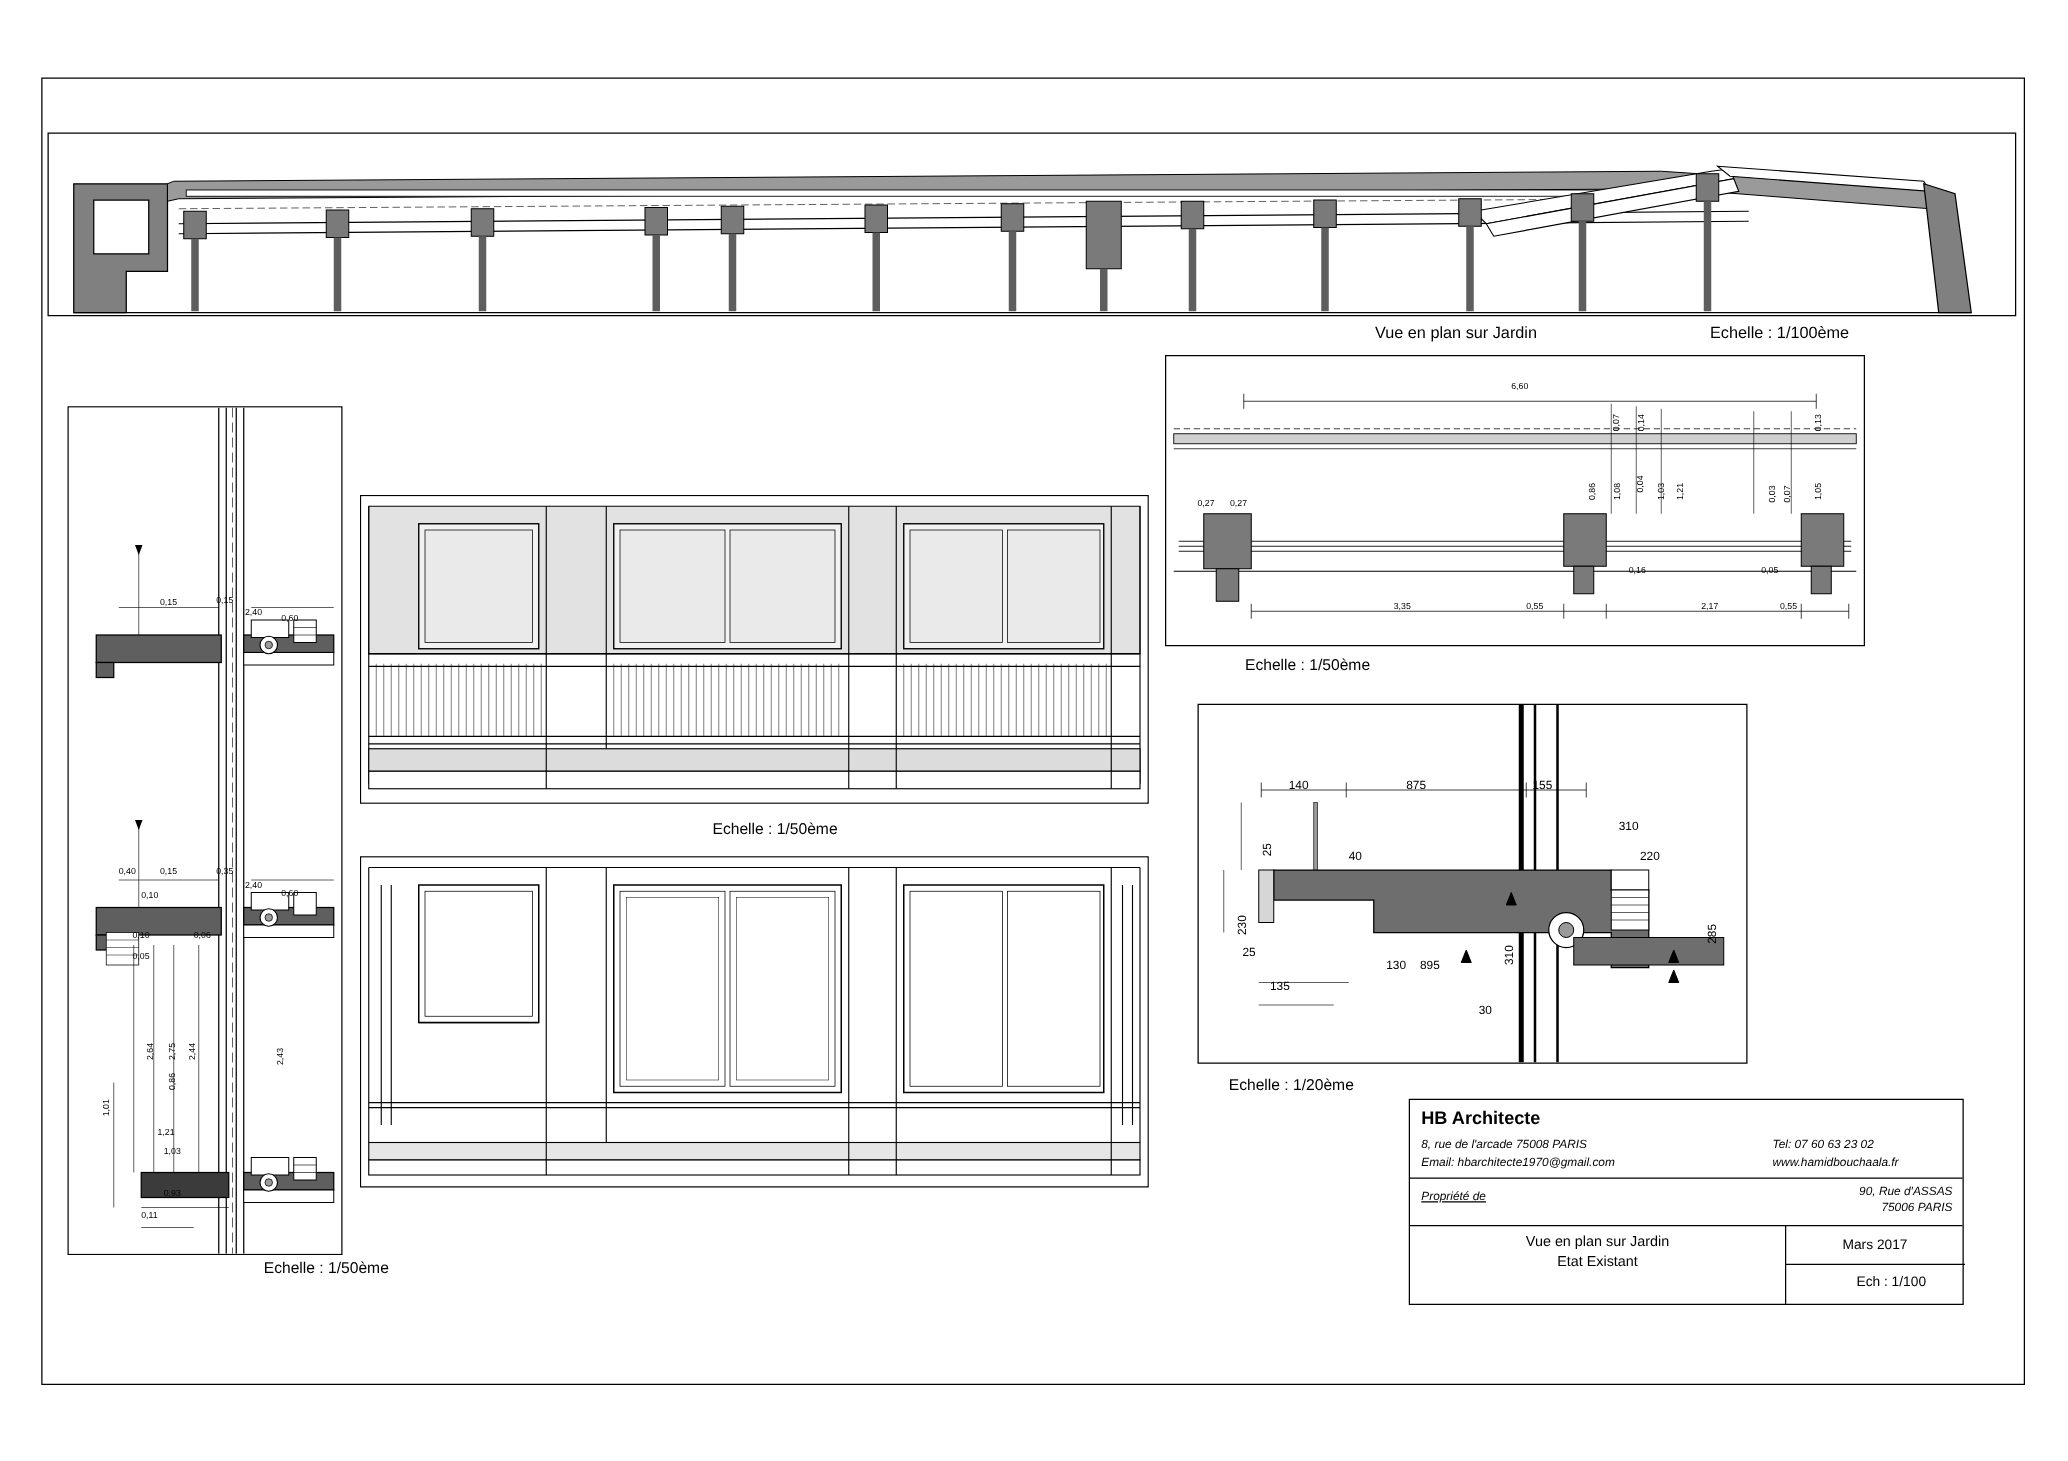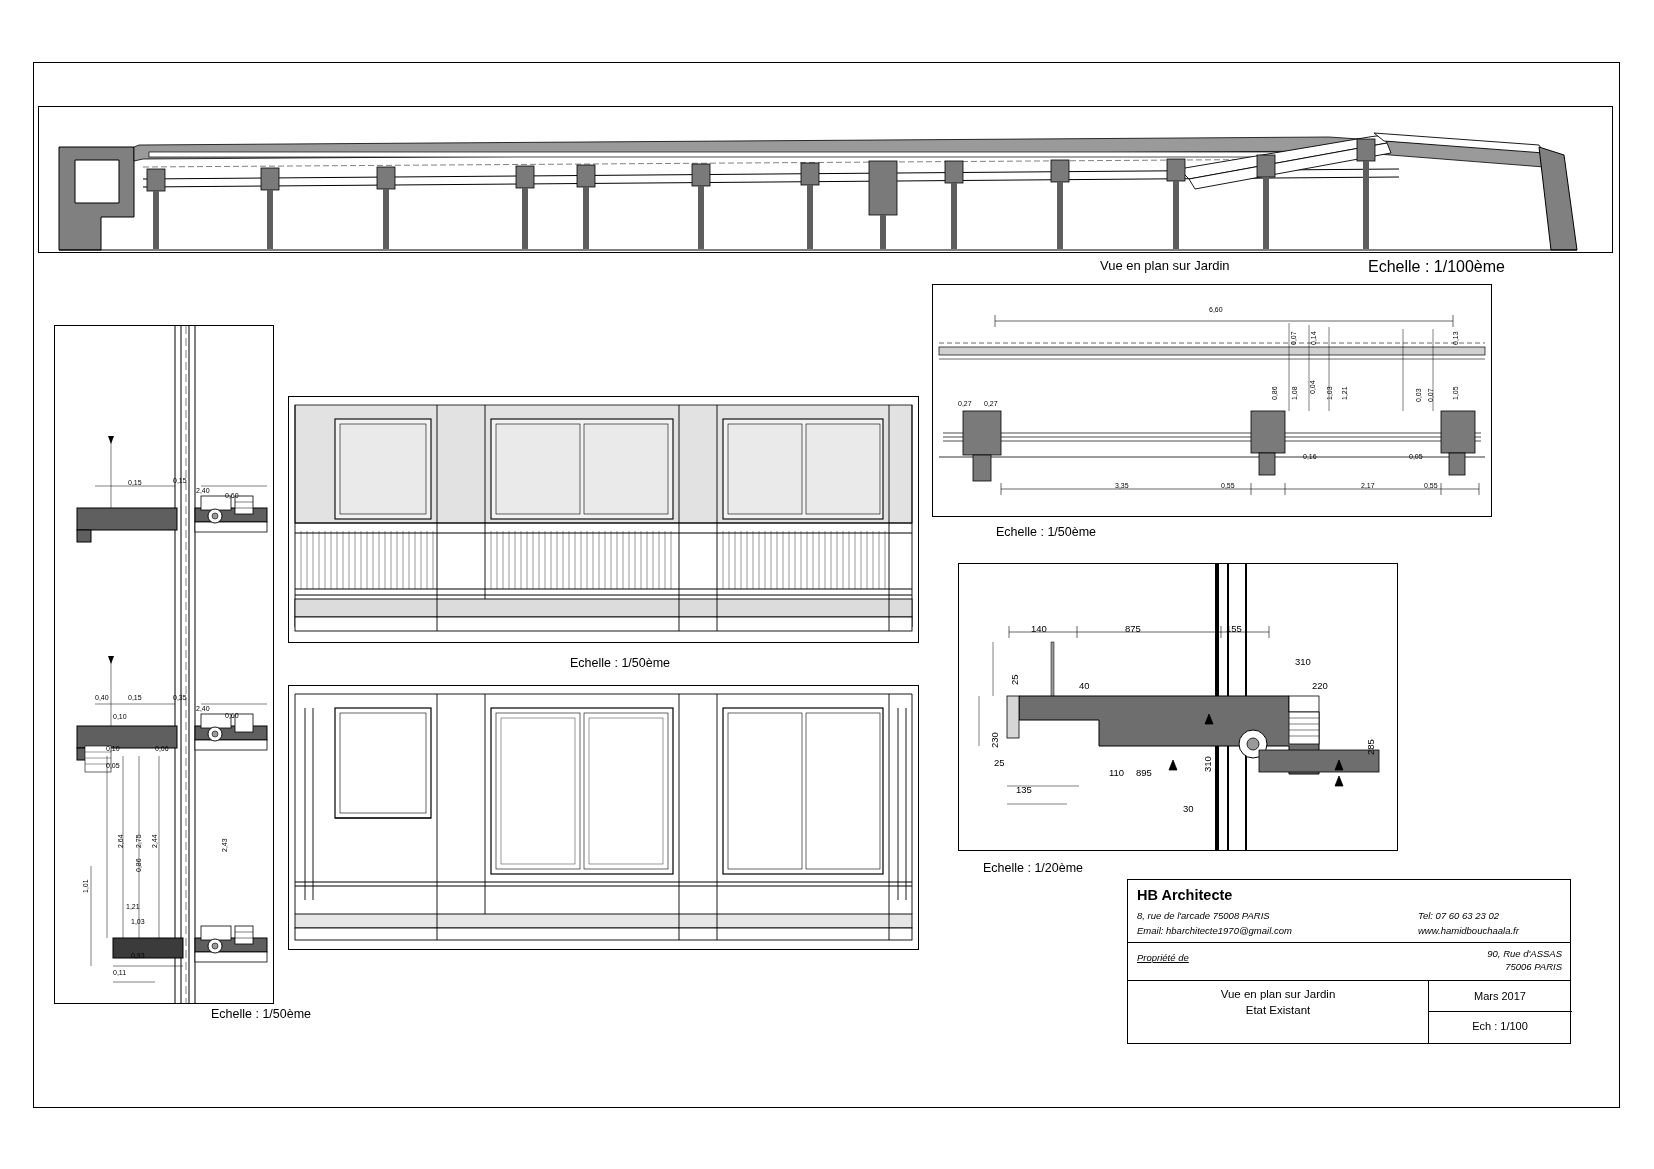--- a/index.html
+++ b/index.html
@@ -19,21 +19,21 @@
   .tb-addr{position:absolute;left:9px;top:30px;font-size:9.5px;font-style:italic;}
   .tb-mail{position:absolute;left:9px;top:45px;font-size:9.5px;font-style:italic;}
   .tb-tel{position:absolute;left:290px;top:30px;font-size:9.5px;font-style:italic;}
   .tb-web{position:absolute;left:290px;top:45px;font-size:9.5px;font-style:italic;}
   .tb-prop{position:absolute;left:9px;top:72px;font-size:9.5px;font-style:italic;text-decoration:underline;}
   .tb-addr2{position:absolute;right:8px;top:68px;font-size:9.5px;font-style:italic;text-align:center;}
   .tb-addr3{position:absolute;right:8px;top:81px;font-size:9.5px;font-style:italic;text-align:right;}
   .tb-t1{position:absolute;left:0;top:108px;width:300px;text-align:center;font-size:11.5px;}
   .tb-t2{position:absolute;left:0;top:124px;width:300px;text-align:center;font-size:11.5px;}
   .tb-date{position:absolute;left:300px;top:110px;width:144px;text-align:center;font-size:11px;}
-  .tb-ech{position:absolute;left:300px;top:140px;width:144px;text-align:center;font-size:11px;}
+  .tb-ech{position:absolute;left:300px;top:140px;width:144px;text-align:center;font-size:11px;padding-left:13px;}
   svg{display:block;}
 </style>
 </head>
 <body>
 
 <div id="sheet">
   <div class="frame"></div>
 
   <div class="box" style="left:38px;top:106px;width:1575px;height:147px;">
     <svg width="1573" height="145" viewBox="0 0 1573 145">
@@ -83,21 +83,21 @@
         <rect x="912" y="76" width="6" height="66"></rect>
         <rect x="1018" y="75" width="6" height="67"></rect>
         <rect x="1134" y="74" width="6" height="68"></rect>
         <rect x="1224" y="70" width="6" height="72"></rect>
         <rect x="1324" y="54" width="6" height="88"></rect>
       </g>
       <line x1="20" y1="143" x2="1538" y2="143" stroke="#000" stroke-width="1"></line>
     </svg>
   </div>
   <div class="lbl" style="left:1100px;top:258px;font-size:13px;">Vue en plan sur Jardin</div>
-  <div class="lbl" style="left:1368px;top:258px;font-size:16px;">Echelle : 1/100ème</div>
+  <div class="lbl" style="left:1368px;top:258px;font-size:13px;">Echelle : 1/100ème</div>
 
   <div class="box" style="left:932px;top:284px;width:560px;height:233px;">
     <svg width="558" height="231" viewBox="0 0 558 231">
 
       <line x1="62" y1="36" x2="520" y2="36" stroke="#000" stroke-width="0.6"></line>
       <line x1="62" y1="30" x2="62" y2="42" stroke="#000" stroke-width="0.6"></line>
       <line x1="520" y1="30" x2="520" y2="42" stroke="#000" stroke-width="0.6"></line>
 
       <rect x="6" y="62" width="546" height="8" fill="#d0d0d0" stroke="#000" stroke-width="0.7"></rect>
       <line x1="6" y1="58" x2="552" y2="58" stroke="#000" stroke-width="0.6" stroke-dasharray="5 3"></line>
@@ -208,21 +208,21 @@
   <div class="dim9" style="left:1031px;top:623px;">140</div>
   <div class="dim9" style="left:1125px;top:623px;">875</div>
   <div class="dim9" style="left:1226px;top:623px;">155</div>
   <div class="dim9" style="left:1295px;top:656px;">310</div>
   <div class="dim9" style="left:1312px;top:680px;">220</div>
   <div class="dim9v" style="left:1009px;top:685px;">25</div>
   <div class="dim9v" style="left:989px;top:748px;">230</div>
   <div class="dim9" style="left:994px;top:757px;">25</div>
   <div class="dim9" style="left:1016px;top:784px;">135</div>
   <div class="dim9" style="left:1079px;top:680px;">40</div>
-  <div class="dim9" style="left:1109px;top:767px;">110</div>
+  <div class="dim9" style="left:1109px;top:767px;">130</div>
   <div class="dim9" style="left:1136px;top:767px;">895</div>
   <div class="dim9" style="left:1183px;top:767px;margin-top:36px;">30</div>
   <div class="dim9v" style="left:1202px;top:772px;">310</div>
   <div class="dim9v" style="left:1365px;top:755px;">285</div>
   <div class="lbl" style="left:983px;top:861px;">Echelle :  1/20ème</div>
 
   <div class="box" style="left:288px;top:396px;width:631px;height:247px;">
     <svg width="629" height="245" viewBox="0 0 629 245">
       <rect x="0" y="0" width="629" height="245" fill="#ffffff"></rect>
 

